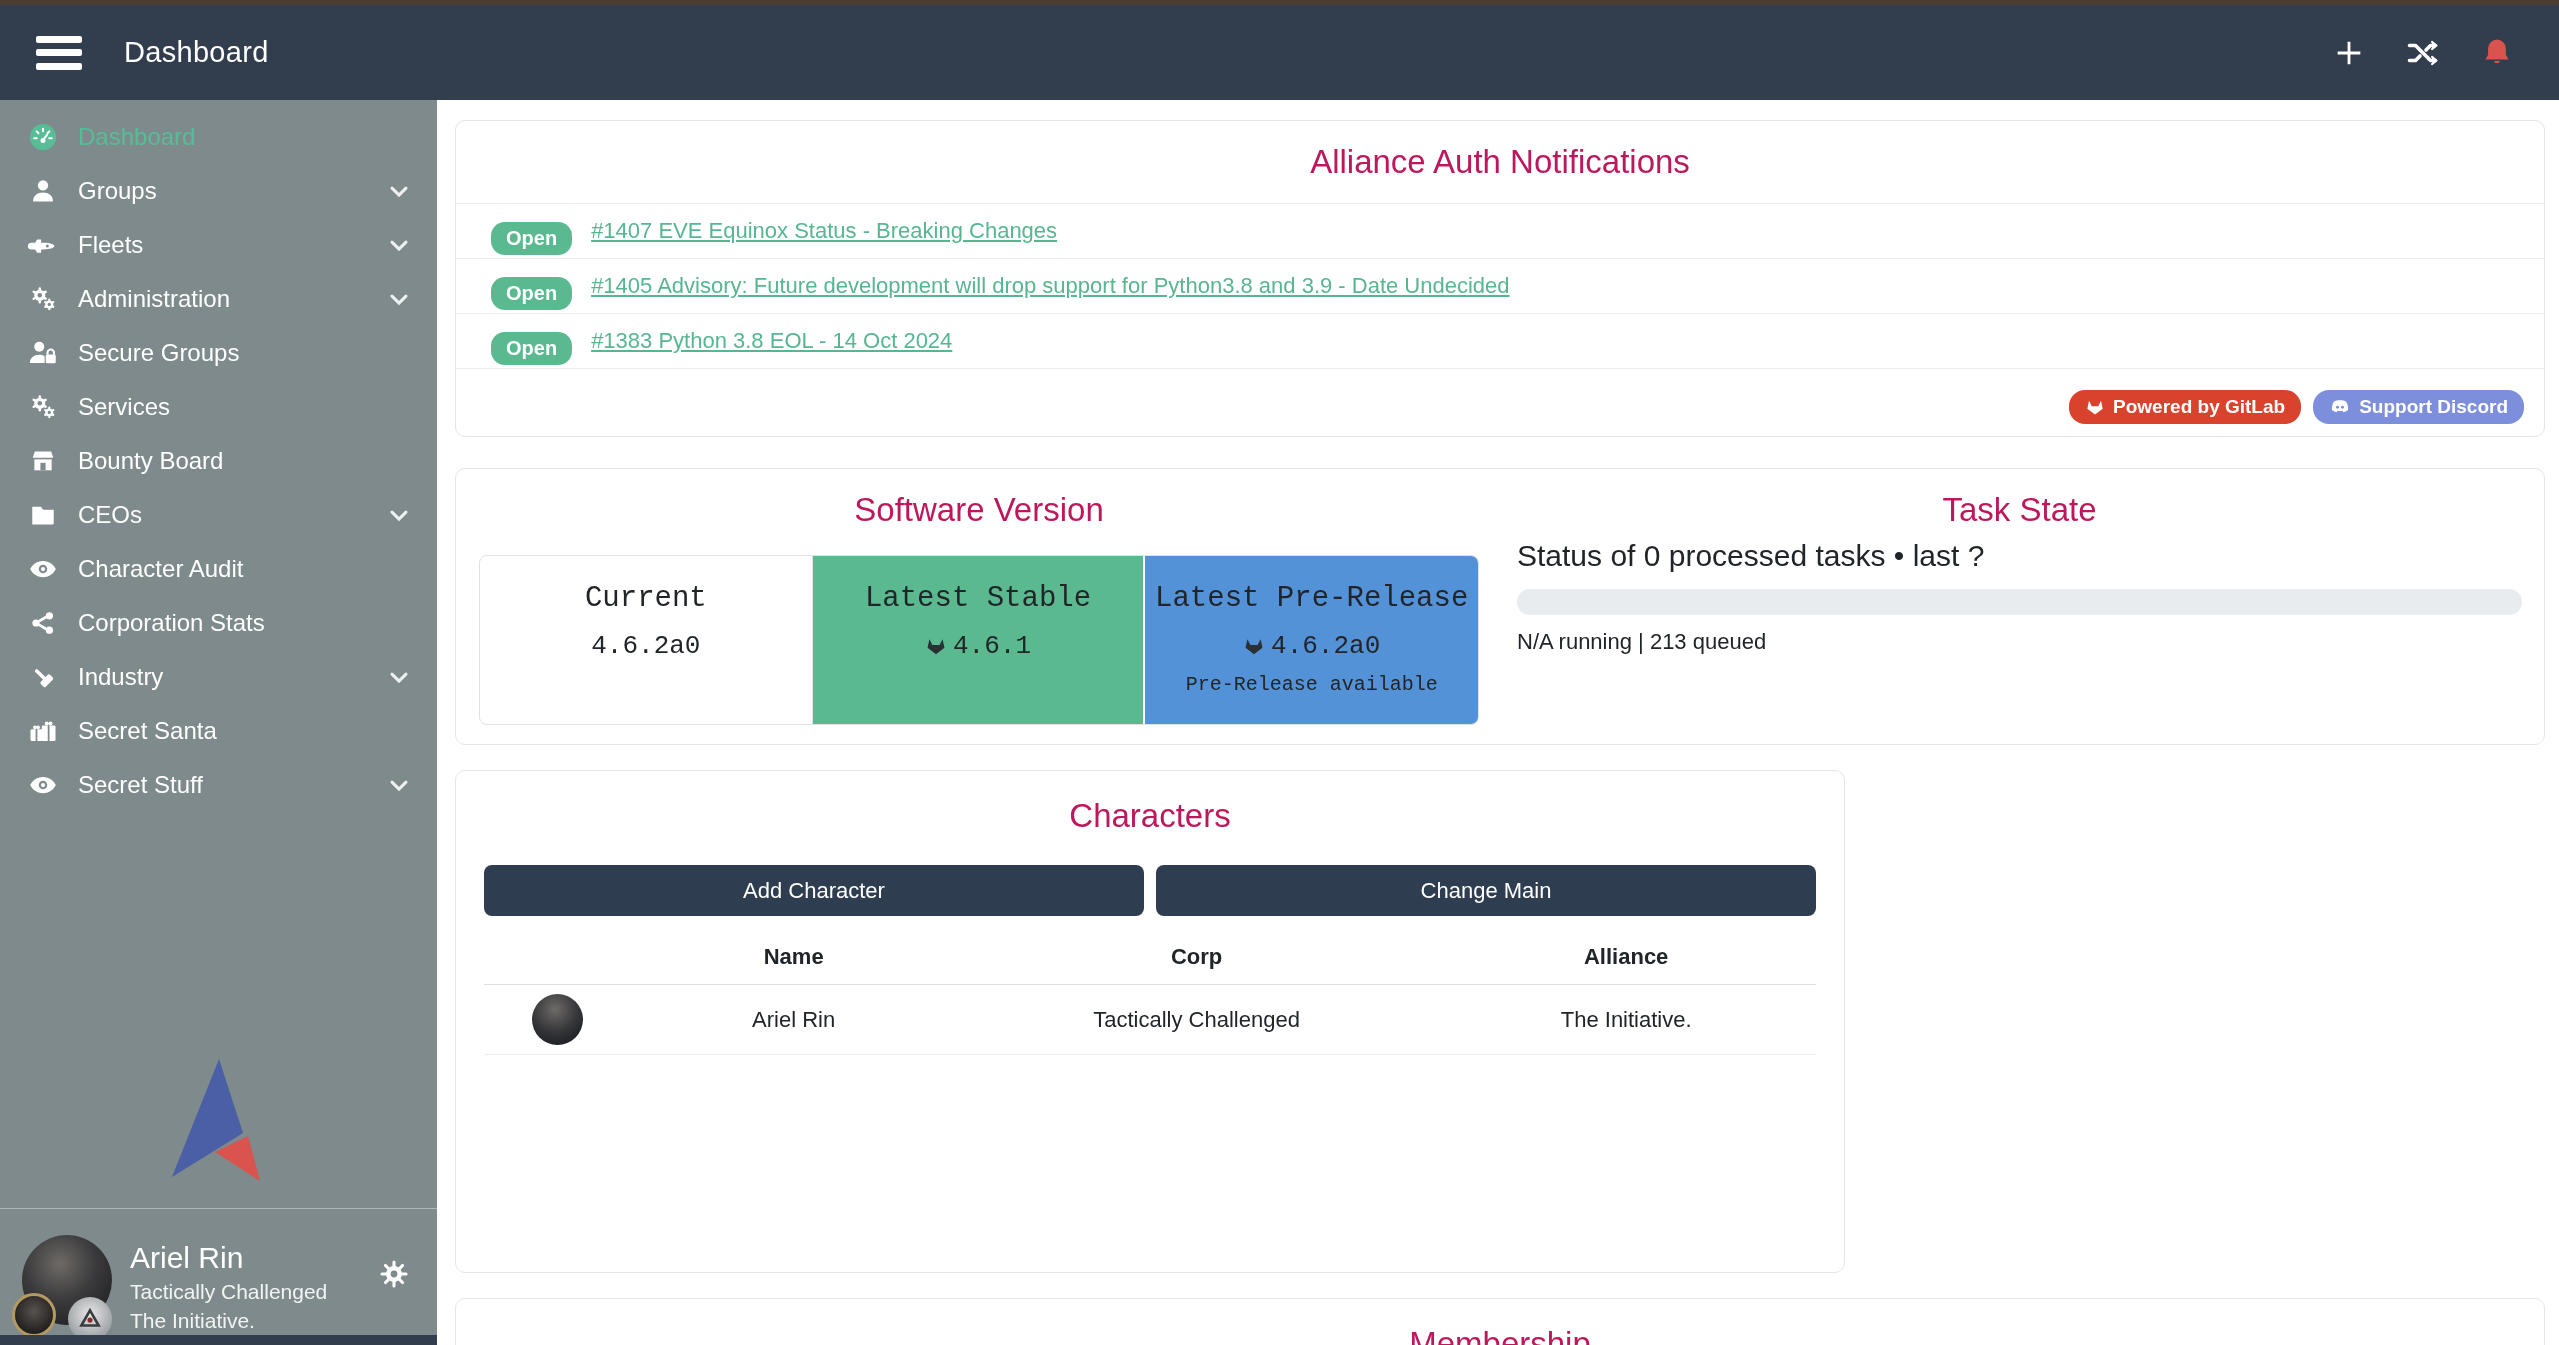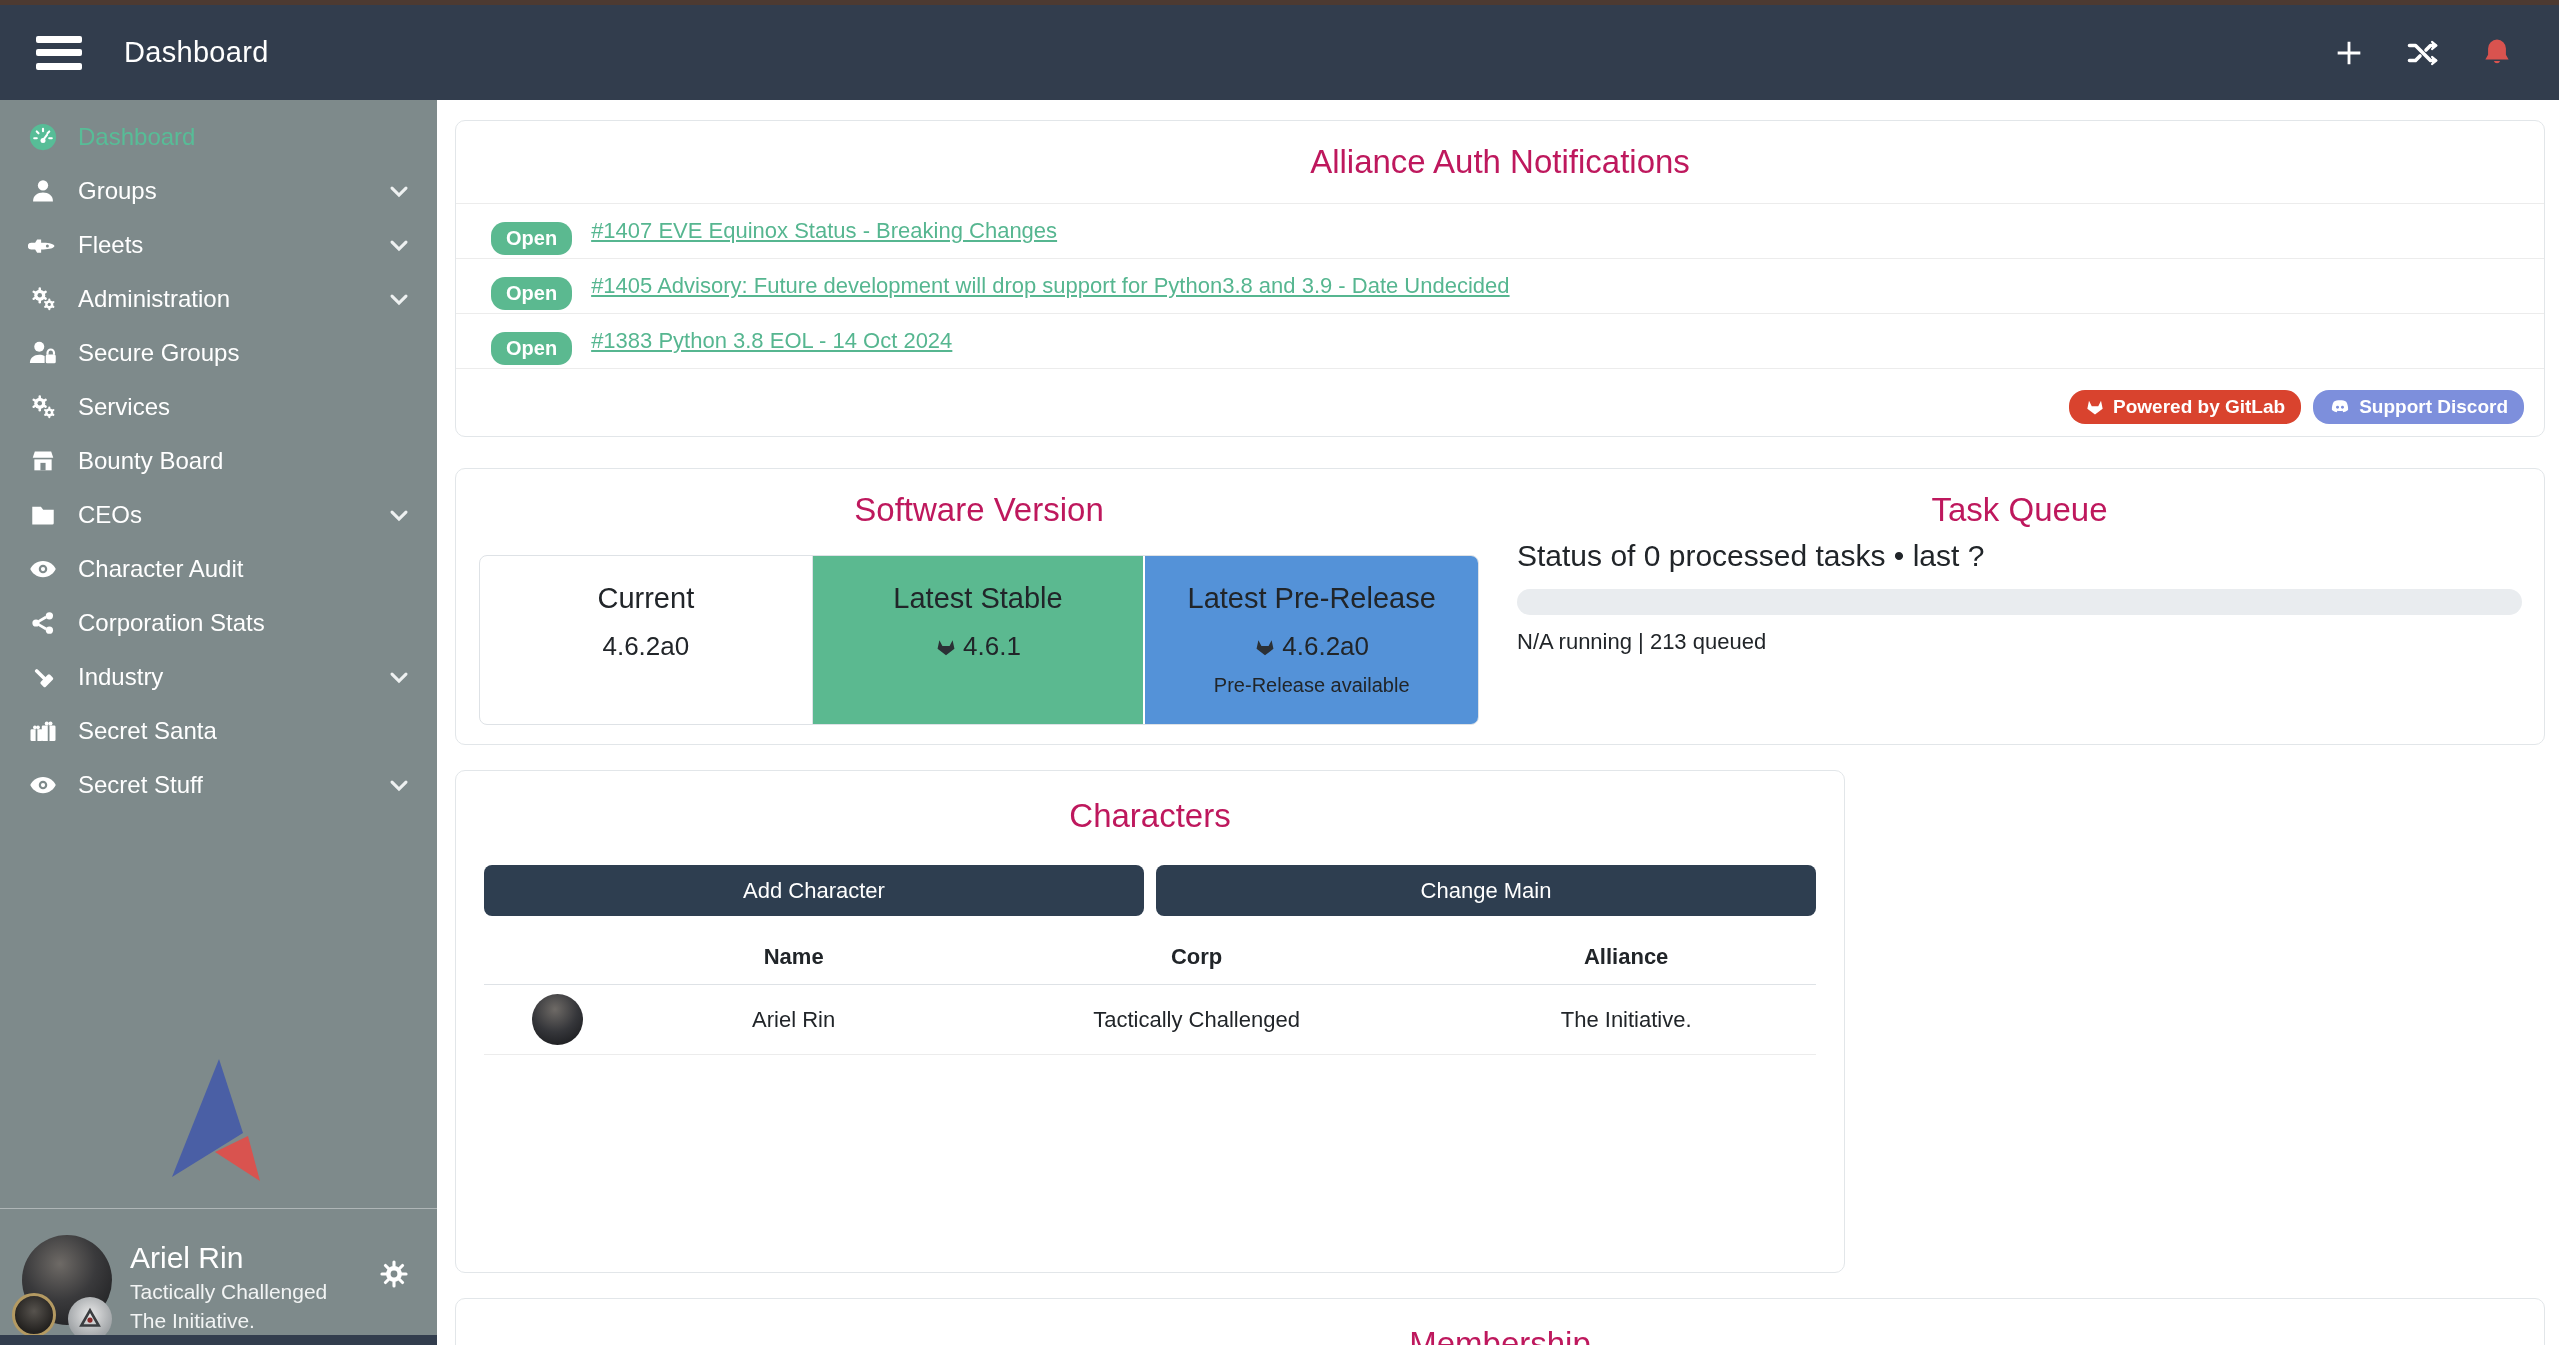--- a/index.html
+++ b/index.html
@@ -52,21 +52,21 @@
   .notif-footer { position:absolute; right:20px; bottom:12px; display:flex; gap:12px; }
   .pill { display:flex; align-items:center; gap:8px; color:#fff; font-size:19px; font-weight:bold; padding:6px 16px; border-radius:16px; cursor:pointer; }
   .pill.gitlab { background:#d9432e; }
   .pill.discord { background:#7d8fdc; }
 
   
   .p-row2 { height:277px; margin-top:31px; display:flex; }
   .sv-col { width:1045px; flex:none; padding:22px 22px 0 23px; }
   .tq-col { flex:1; padding:22px 22px 0 16px; }
   .sv-table { margin-top:26px; height:170px; display:flex; border:1px solid #dee2e6; border-radius:8px; overflow:hidden; background:#fff; }
-  .sv-cell { width:33.34%; text-align:center; padding-top:26px; border-right:2px solid #fff; }
+  .sv-cell { width:33.34%; text-align:center; padding-top:26px; border-right:2px solid #fff;font-family:Liberation Mono, monospace; }
   .sv-cell:first-child { border-right:1px solid #dee2e6; }
   .sv-cell:last-child { border-right:none; }
   .sv-head { font-size:29px; font-weight:500; color:#212529; }
   .sv-ver { margin-top:16px; font-size:26px; color:#212529; display:flex; align-items:center; justify-content:center; gap:6px; }
   .sv-note { margin-top:12px; font-size:20px; color:#212529; }
   .bg-stable { background:#5bb990; }
   .bg-pre { background:#5492d8; }
   .tq-status { margin-top:10px; font-size:30px; color:#212529; }
   .progress { margin-top:16px; height:26px; background:#e9ecef; border-radius:13px; overflow:hidden; }
   .progress-fill { height:100%; background:#5bb990; width:0; }
@@ -436,21 +436,21 @@
               <svg width="22" height="22" viewBox="0 0 24 24">
                   <path d="M12 21L2.8 14l2-9.4L8.1 11h7.8l3.3-6.4 2 9.4z" fill="#2b3035"></path>
                 </svg>
               <span>4.6.2a0</span>
             </div>
             <div class="sv-note">Pre-Release available</div>
           </div>
         </div>
       </div>
       <div class="tq-col">
-        <div class="panel-title">Task Queue</div>
+        <div class="panel-title">Task State</div>
         <div class="tq-status">Status of 0 processed tasks • last ?</div>
         <div class="progress">
           <div class="progress-fill" style="width: 0%;"></div>
         </div>
         <div class="tq-queue">N/A running | 213 queued</div>
       </div>
     </div>
 
     <div class="row3">
       <div class="panel p-chars">

